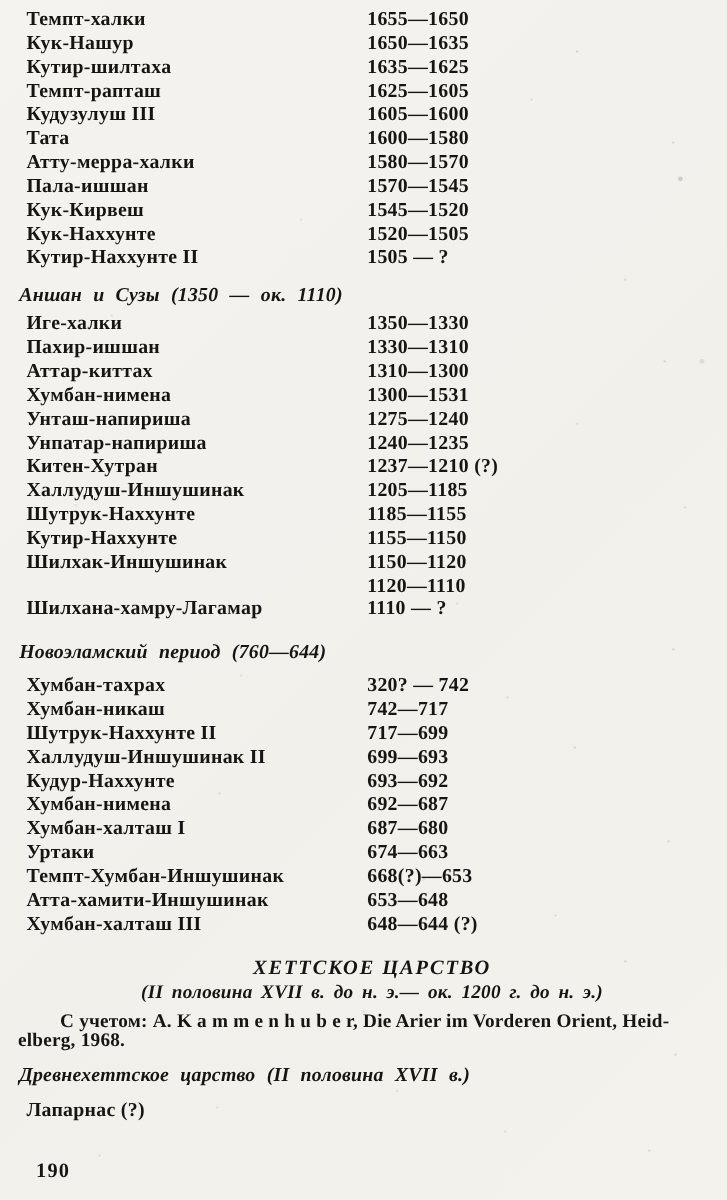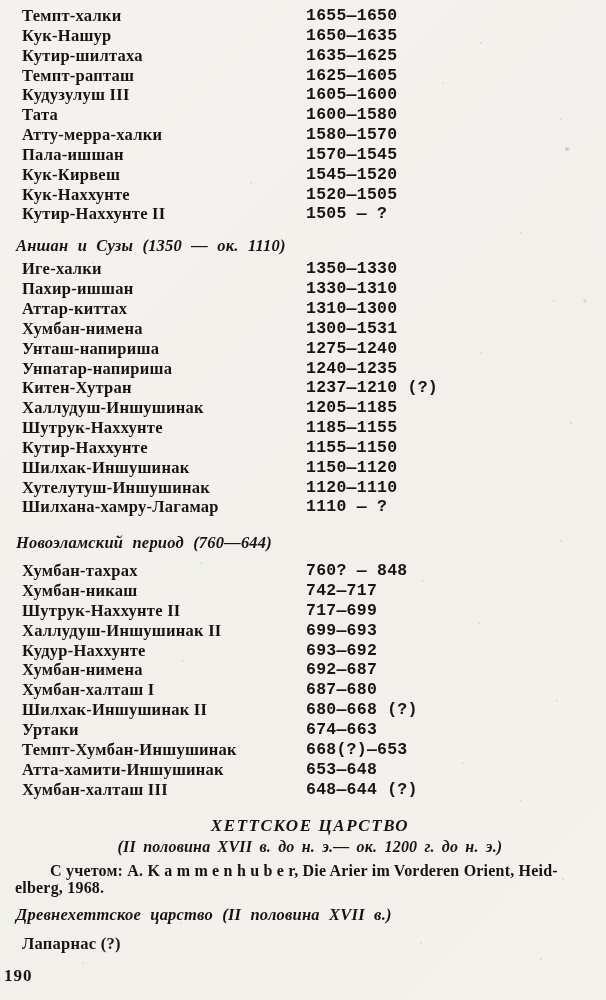--- a/index.html
+++ b/index.html
@@ -41,21 +41,21 @@
   .content { position: absolute; left: 0; top: 0; width: 606px; padding-top: 6px; }
   .row {
     position: relative;
     height: 19.85px;
     line-height: 19.85px;
     padding-left: 22px;
     font-size: 16.5px;
     letter-spacing: 0.25px;
     white-space: nowrap;
   }
-  .dates { position: absolute; left: 306px; top: 0; font-family: Liberation Mono, monospace; }
+  .dates { position: absolute; left: 306px; top: 0; }
   .section-heading {
     margin: 0;
     padding-left: 16px;
     font-size: 16.5px;
     font-style: italic;
     font-weight: 700;
     line-height: 20px;
     word-spacing: 5px;
     letter-spacing: 0.2px;
     white-space: nowrap;
@@ -81,21 +81,21 @@
     margin: 6px 0 0 15px;
     font-size: 16px;
     line-height: 16.5px;
     letter-spacing: 0.2px;
     white-space: nowrap;
   }
   .note .indent { padding-left: 35px; }
   .ruler-line { margin-top: 9px; }
   .page-number {
     position: absolute;
-    left: 4px;
+    left: 30px;
     top: 966px;
     font-size: 17px;
     letter-spacing: 1px;
   }
 </style>
 </head>
 <body>
 
 <div class="page">
   <div class="noise"></div>
@@ -123,35 +123,34 @@
       <div class="row"><span class="name">Пахир-ишшан</span><span class="dates">1330—1310</span></div>
       <div class="row"><span class="name">Аттар-киттах</span><span class="dates">1310—1300</span></div>
       <div class="row"><span class="name">Хумбан-нимена</span><span class="dates">1300—1531</span></div>
       <div class="row"><span class="name">Унташ-напириша</span><span class="dates">1275—1240</span></div>
       <div class="row"><span class="name">Унпатар-напириша</span><span class="dates">1240—1235</span></div>
       <div class="row"><span class="name">Китен-Хутран</span><span class="dates">1237—1210 (?)</span></div>
       <div class="row"><span class="name">Халлудуш-Иншушинак</span><span class="dates">1205—1185</span></div>
       <div class="row"><span class="name">Шутрук-Наххунте</span><span class="dates">1185—1155</span></div>
       <div class="row"><span class="name">Кутир-Наххунте</span><span class="dates">1155—1150</span></div>
       <div class="row"><span class="name">Шилхак-Иншушинак</span><span class="dates">1150—1120</span></div>
-      <div class="row"><span class="name">Хутелутуш-Иншушинак</span><span class="dates">1120—1110</span></div>
+      <div class="row"><span class="dates">1120—1110</span></div>
       <div class="row"><span class="name">Шилхана-хамру-Лагамар</span><span class="dates">1110 — ?</span></div>
     </section>
 
     <h3 class="section-heading h-neoelam">Новоэламский период (760—644)</h3>
 
     <section>
-      <div class="row"><span class="name">Хумбан-тахрах</span><span class="dates">760? — 848</span></div>
+      <div class="row"><span class="name">Хумбан-тахрах</span><span class="dates">320? — 742</span></div>
       <div class="row"><span class="name">Хумбан-никаш</span><span class="dates">742—717</span></div>
       <div class="row"><span class="name">Шутрук-Наххунте II</span><span class="dates">717—699</span></div>
       <div class="row"><span class="name">Халлудуш-Иншушинак II</span><span class="dates">699—693</span></div>
       <div class="row"><span class="name">Кудур-Наххунте</span><span class="dates">693—692</span></div>
       <div class="row"><span class="name">Хумбан-нимена</span><span class="dates">692—687</span></div>
       <div class="row"><span class="name">Хумбан-халташ I</span><span class="dates">687—680</span></div>
-      <div class="row"><span class="name">Шилхак-Иншушинак II</span><span class="dates">680—668 (?)</span></div>
       <div class="row"><span class="name">Уртаки</span><span class="dates">674—663</span></div>
       <div class="row"><span class="name">Темпт-Хумбан-Иншушинак</span><span class="dates">668(?)—653</span></div>
       <div class="row"><span class="name">Атта-хамити-Иншушинак</span><span class="dates">653—648</span></div>
       <div class="row"><span class="name">Хумбан-халташ III</span><span class="dates">648—644 (?)</span></div>
     </section>
 
     <h1 class="title centered">ХЕТТСКОЕ ЦАРСТВО</h1>
     <div class="subtitle centered">(II половина XVII в. до н. э.— ок. 1200 г. до н. э.)</div>
 
     <p class="note"><span class="indent">С учетом: А. K a m m e n h u b e r, Die Arier im Vorderen Orient, Heid-</span><br><span>elberg, 1968.</span></p>

